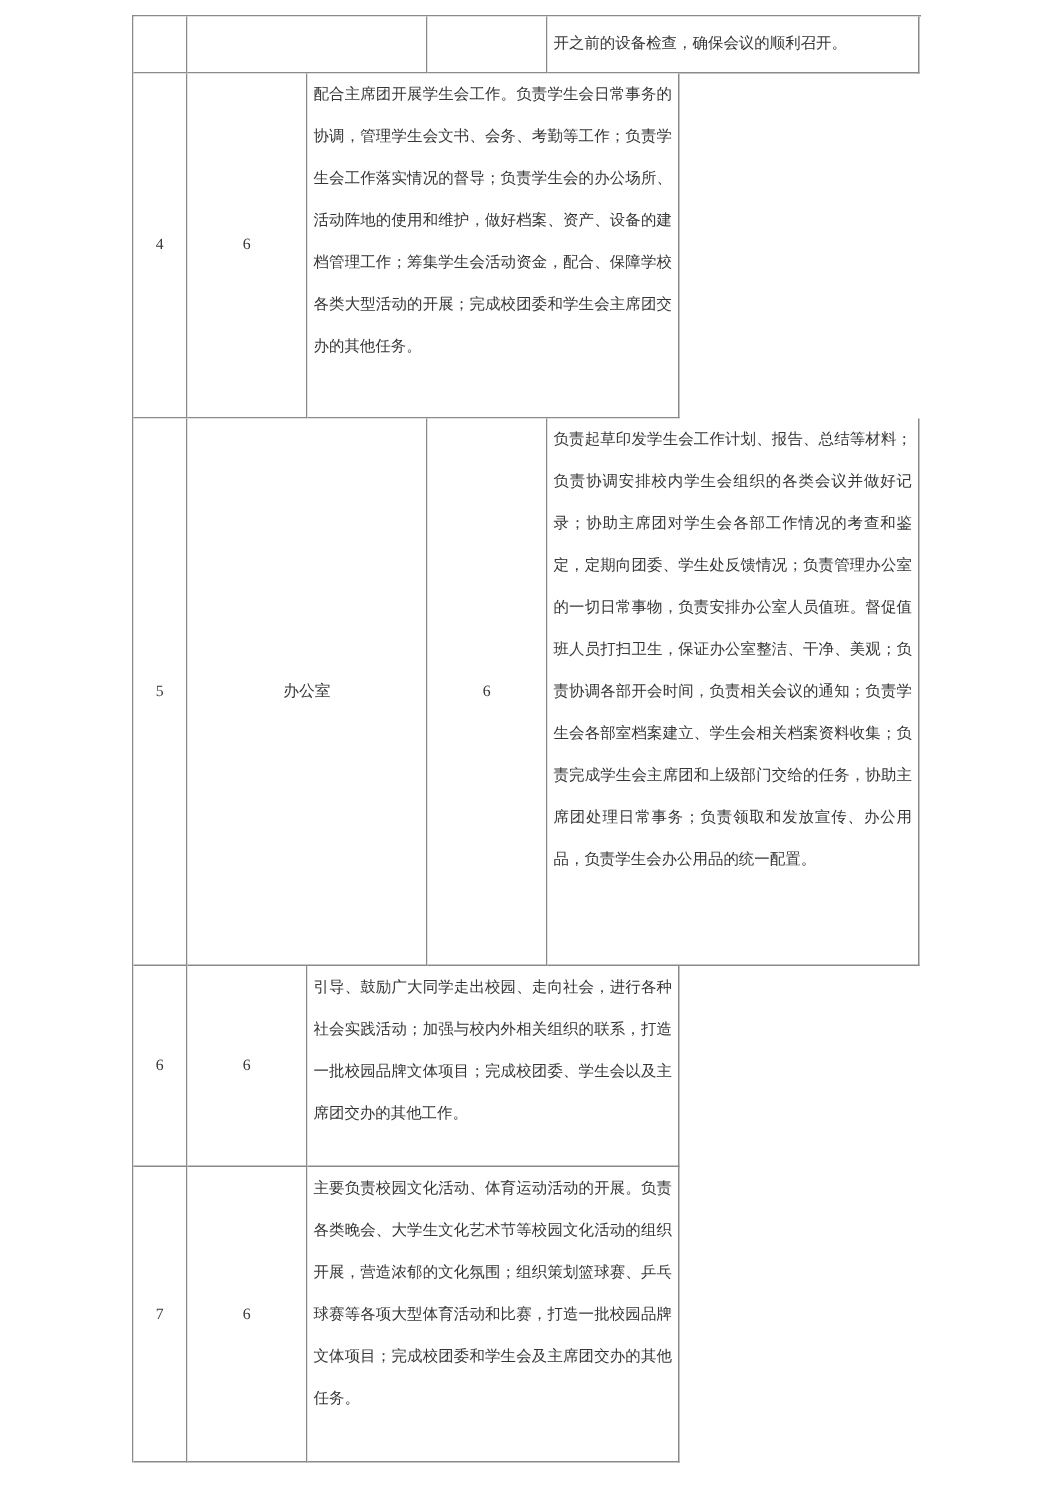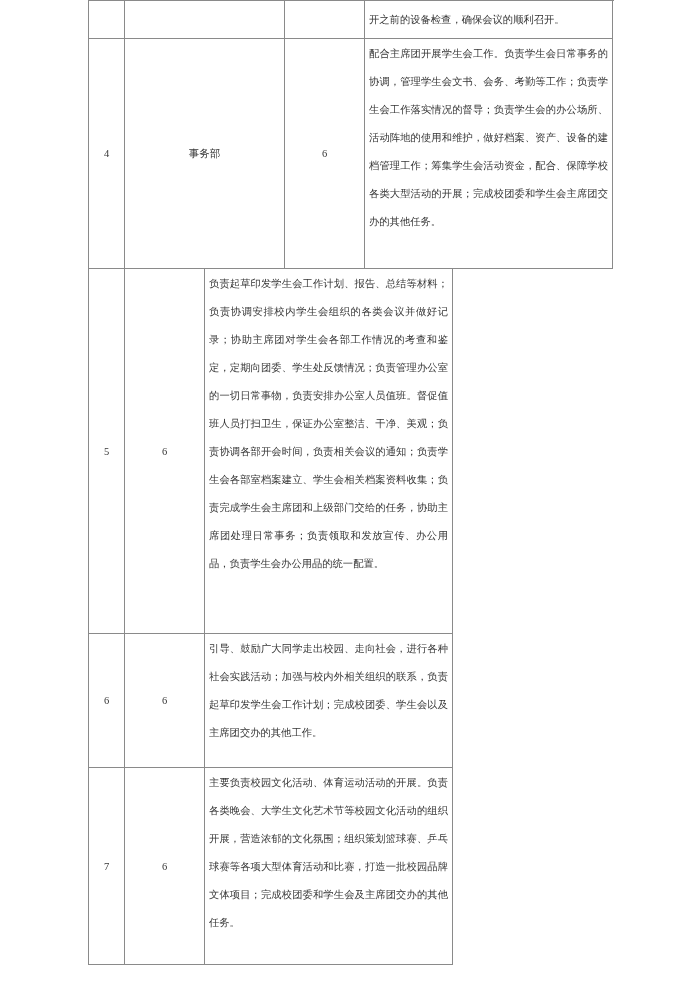--- a/index.html
+++ b/index.html
@@ -7,21 +7,21 @@
     width:700px;height:990px;
     background:#ffffff;
     font-family:"Liberation Serif","DejaVu Serif",serif;
     color:#363636;
     overflow:hidden;
     position:relative;
   }
   .page{position:absolute;inset:0;background:#ffffff;}
   .tbl{
     position:absolute;
-    left:88px;top:0;
+    left:88px;top:10px;
     width:525px;
     border-top:1px solid #8a8a8a;
     border-left:1px solid #8a8a8a;
   }
   .row{display:flex;align-items:stretch;}
   .c{
     box-sizing:border-box;
     border-right:1px solid #8a8a8a;
     border-bottom:1px solid #8a8a8a;
     background:#ffffff;
@@ -64,52 +64,52 @@
       <div class="c c3 center"></div>
       <div class="c c4">
         <div class="desc">开之前的设备检查，确保会议的顺利召开。</div>
       </div>
     </div>
 
     <div class="row r0">
       <div class="c c1 center">
         <span>4</span>
       </div>
-      <div class="c c2 center">
-        <span>事务部</span>
-      </div>
       <div class="c c3 center">
         <span>6</span>
       </div>
       <div class="c c4">
         <div class="desc">配合主席团开展学生会工作。负责学生会日常事务的协调，管理学生会文书、会务、考勤等工作；负责学生会工作落实情况的督导；负责学生会的办公场所、活动阵地的使用和维护，做好档案、资产、设备的建档管理工作；筹集学生会活动资金，配合、保障学校各类大型活动的开展；完成校团委和学生会主席团交办的其他任务。</div>
       </div>
     </div>
 
     <div class="row r1">
       <div class="c c1 center">
         <span>5</span>
+      </div>
+      <div class="c c2 center">
+        <span>办公室</span>
       </div>
       <div class="c c3 center">
         <span>6</span>
       </div>
       <div class="c c4">
         <div class="desc">负责起草印发学生会工作计划、报告、总结等材料；负责协调安排校内学生会组织的各类会议并做好记录；协助主席团对学生会各部工作情况的考查和鉴定，定期向团委、学生处反馈情况；负责管理办公室的一切日常事物，负责安排办公室人员值班。督促值班人员打扫卫生，保证办公室整洁、干净、美观；负责协调各部开会时间，负责相关会议的通知；负责学生会各部室档案建立、学生会相关档案资料收集；负责完成学生会主席团和上级部门交给的任务，协助主席团处理日常事务；负责领取和发放宣传、办公用品，负责学生会办公用品的统一配置。</div>
       </div>
     </div>
 
     <div class="row r2">
       <div class="c c1 center">
         <span>6</span>
       </div>
       <div class="c c3 center">
         <span>6</span>
       </div>
       <div class="c c4">
-        <div class="desc">引导、鼓励广大同学走出校园、走向社会，进行各种社会实践活动；加强与校内外相关组织的联系，负责起草印发学生会工作计划；完成校团委、学生会以及主席团交办的其他工作。</div>
+        <div class="desc">引导、鼓励广大同学走出校园、走向社会，进行各种社会实践活动；加强与校内外相关组织的联系，打造一批校园品牌文体项目；完成校团委、学生会以及主席团交办的其他工作。</div>
       </div>
     </div>
 
     <div class="row r3">
       <div class="c c1 center">
         <span>7</span>
       </div>
       <div class="c c3 center">
         <span>6</span>
       </div>

